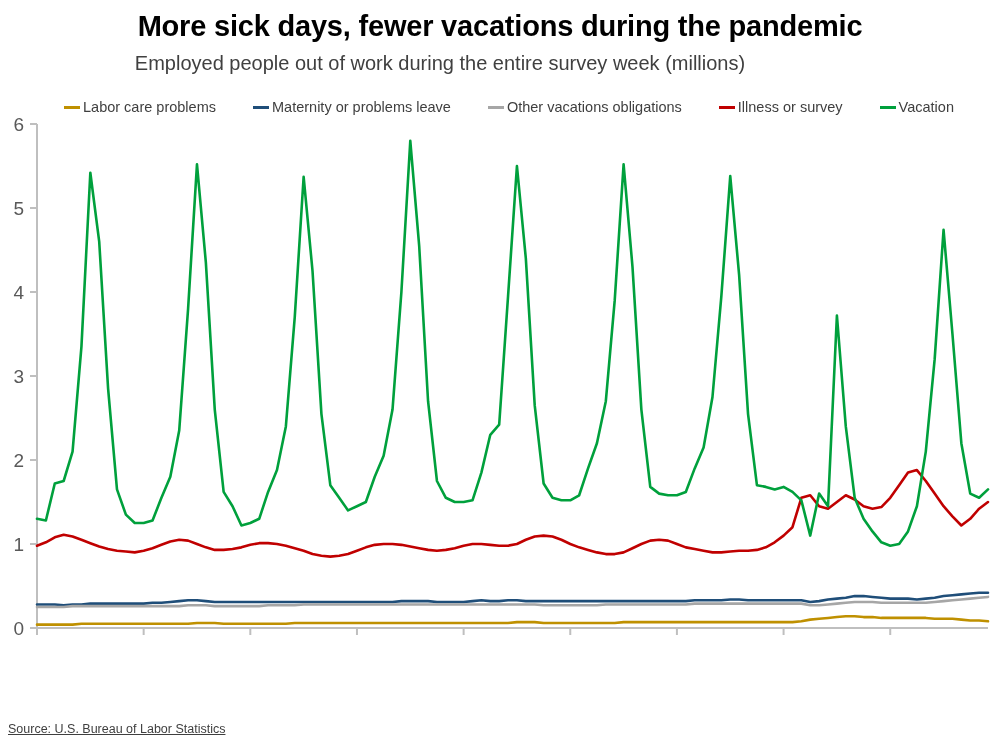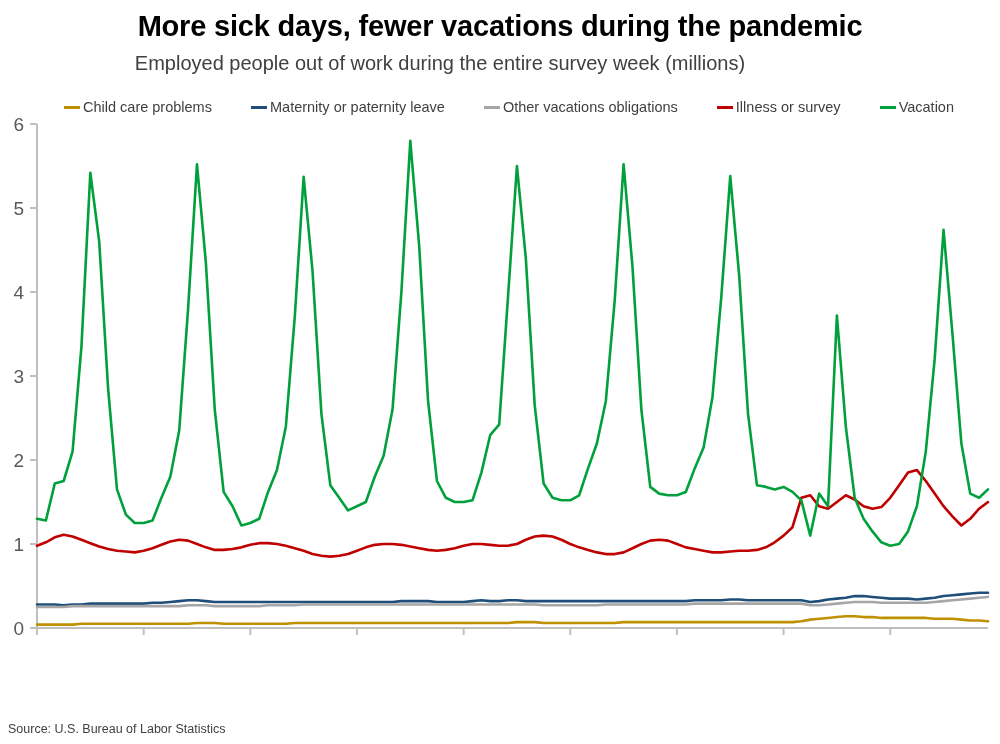--- a/index.html
+++ b/index.html
@@ -45,21 +45,21 @@
     font-family:"Liberation Sans", sans-serif;
   }
   .xtick-label{
     font-size:19px;fill:#595959;text-anchor:middle;
     font-family:"Liberation Sans", sans-serif;
   }
 
   
   .source{
     position:absolute;left:8px;bottom:8px;
-    font-size:12.5px;color:#3f3f3f;
+    font-size:12.5px;color:#3f3f3f;text-decoration:underline;
   }
   .logo{
     position:absolute;right:8px;bottom:20px;
     display:flex;flex-direction:row;align-items:center;height:58px;
   }
   .logo-mark{width:56px;height:52px;flex:0 0 auto;margin-right:6px;}
   .logo-full{
     font-size:50px;font-weight:bold;letter-spacing:-1px;line-height:1;
   }
   .logo-econ{
@@ -71,25 +71,25 @@
 <body>
 
 <div class="wrap">
 
   <div class="title">More sick days, fewer vacations during the pandemic</div>
   <div class="subtitle">Employed people out of work during the entire survey week (millions)</div>
 
   <div class="legend" id="legend">
       <div class="legend-item">
         <span class="legend-swatch" style="background: rgb(191, 144, 0);"></span>
-        <span class="legend-label">Child care problems</span>
+        <span class="legend-label">Labor care problems</span>
       </div>
       <div class="legend-item">
         <span class="legend-swatch" style="background: rgb(31, 78, 121);"></span>
-        <span class="legend-label">Maternity or paternity leave</span>
+        <span class="legend-label">Maternity or problems leave</span>
       </div>
       <div class="legend-item">
         <span class="legend-swatch" style="background: rgb(166, 166, 166);"></span>
         <span class="legend-label">Other vacations obligations</span>
       </div>
       <div class="legend-item">
         <span class="legend-swatch" style="background: rgb(192, 0, 0);"></span>
         <span class="legend-label">Illness or survey</span>
       </div>
       <div class="legend-item">

